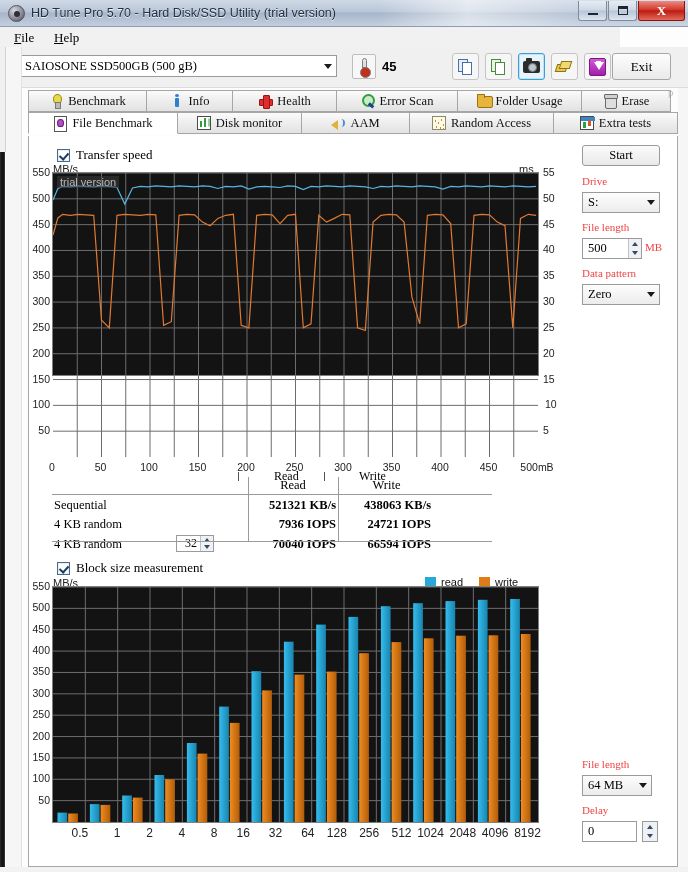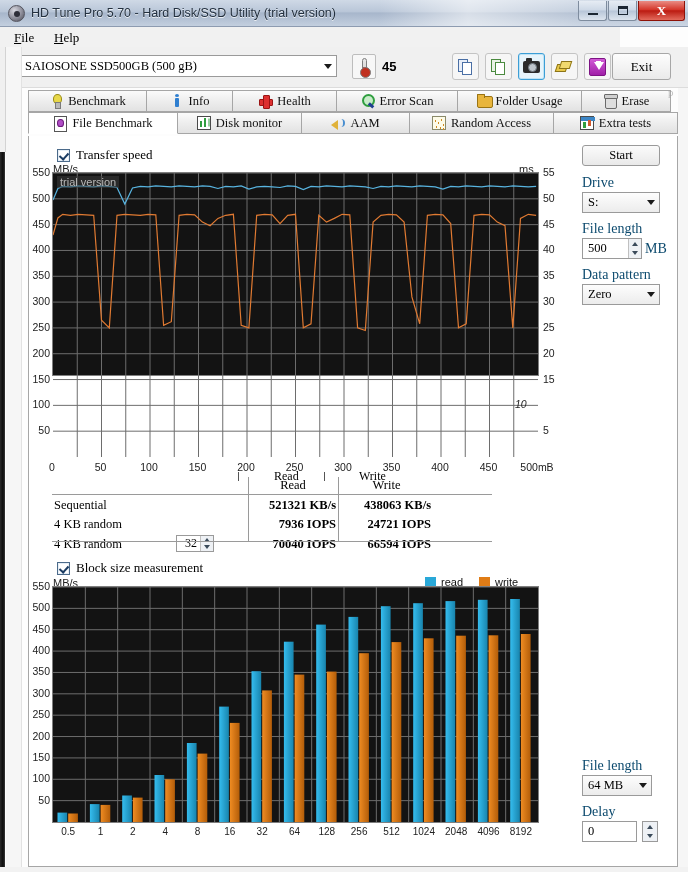--- a/index.html
+++ b/index.html
@@ -315,21 +315,21 @@
     background:#fff; border:1px solid #9a9a9a; display:flex; align-items:center;
   }
   .spin-box .v { flex:1; text-align:right; padding-right:3px; font-size:12px; font-family:"Liberation Serif",serif;}
   .spin-btns { width:13px; height:100%; border-left:1px solid #c0c0c0; background:#eef1f5; display:flex; flex-direction:column;}
   .spin-btns i { flex:1; display:flex; align-items:center; justify-content:center; }
   .spin-up { width:0;height:0;border-left:3px solid transparent;border-right:3px solid transparent;border-bottom:4px solid #3a4a5a;}
   .spin-dn { width:0;height:0;border-left:3px solid transparent;border-right:3px solid transparent;border-top:4px solid #3a4a5a;}
 
   
   .ctl-label {
-    position:absolute; font-family:"Liberation Serif",serif; font-size:14px; color:#0c4a6e;
+    position:absolute; font-family:"Liberation Serif",serif; font-size:11px; color:#ef4444;
   }
   .btn-start {
     position:absolute; left:553px; top:9px; width:78px; height:21px;
     background: linear-gradient(to bottom,#fbfbfb,#e9e9e9);
     border:1px solid #9a9a9a; border-radius:3px;
     display:flex; align-items:center; justify-content:center;
     font-family:"Liberation Serif",serif; font-size:12.5px; color:#000;
   }
   .combo-sm {
     position:absolute; height:21px;
@@ -347,22 +347,22 @@
   .txt-sm .val { flex:1; padding-left:5px; }
 
   
   .g2-wrap { position:absolute; left:23px; top:450px; width:487px; height:237px; }
   .legend { position:absolute; display:flex; align-items:center; gap:5px;
             font-family:"Liberation Sans",sans-serif; font-size:11px; color:#111; }
   .legend .sw { width:11px; height:11px; display:inline-block; }
 
   .bar-labels { position:absolute; left:23px; top:690px; width:487px; height:14px; }
   .bar-labels span {
-    position:absolute; text-align:center; font-family:"Liberation Sans",sans-serif;
-    font-size:10px; color:#222;
+    position:absolute; text-align:right; font-family:"Liberation Sans",sans-serif;
+    font-size:12px; color:#222;
   }
 
   .edge-left {
     position:absolute; left:0; top:152px; width:5px; height:720px;
     background: linear-gradient(to right,#2a2a2a,#0c0c0c 60%,#3a3a3a);
   }
   .edge-left-top {
     position:absolute; left:0; top:47px; width:6px; height:105px;
     background:#f0f0f0; border-right:1px solid #d3d3d3;
   }
@@ -555,21 +555,21 @@
         <div class="ytick" style="left: -5px; top: 184.909px;">250</div>
         <div class="ytick" style="left: -5px; top: 159.091px;">300</div>
         <div class="ytick" style="left: -5px; top: 133.273px;">350</div>
         <div class="ytick" style="left: -5px; top: 107.455px;">400</div>
         <div class="ytick" style="left: -5px; top: 81.6364px;">450</div>
         <div class="ytick" style="left: -5px; top: 55.8182px;">500</div>
         <div class="ytick" style="left: -5px; top: 30px;">550</div>
       </div>
     <div id="g1-y2ticks">
         <div class="ytick-r" style="left: 514px; top: 288.182px;">5</div>
-        <div class="ytick-r" style="left: 486px; top: 262.364px; font-style: italic;">10</div>
+        <div class="ytick-r" style="left: 516px; top: 262.364px;">10</div>
         <div class="ytick-r" style="left: 514px; top: 236.545px;">15</div>
         <div class="ytick-r" style="left: 514px; top: 210.727px;">20</div>
         <div class="ytick-r" style="left: 514px; top: 184.909px;">25</div>
         <div class="ytick-r" style="left: 514px; top: 159.091px;">30</div>
         <div class="ytick-r" style="left: 514px; top: 133.273px;">35</div>
         <div class="ytick-r" style="left: 514px; top: 107.455px;">40</div>
         <div class="ytick-r" style="left: 514px; top: 81.6364px;">45</div>
         <div class="ytick-r" style="left: 514px; top: 55.8182px;">50</div>
         <div class="ytick-r" style="left: 514px; top: 30px;">55</div>
       </div>

